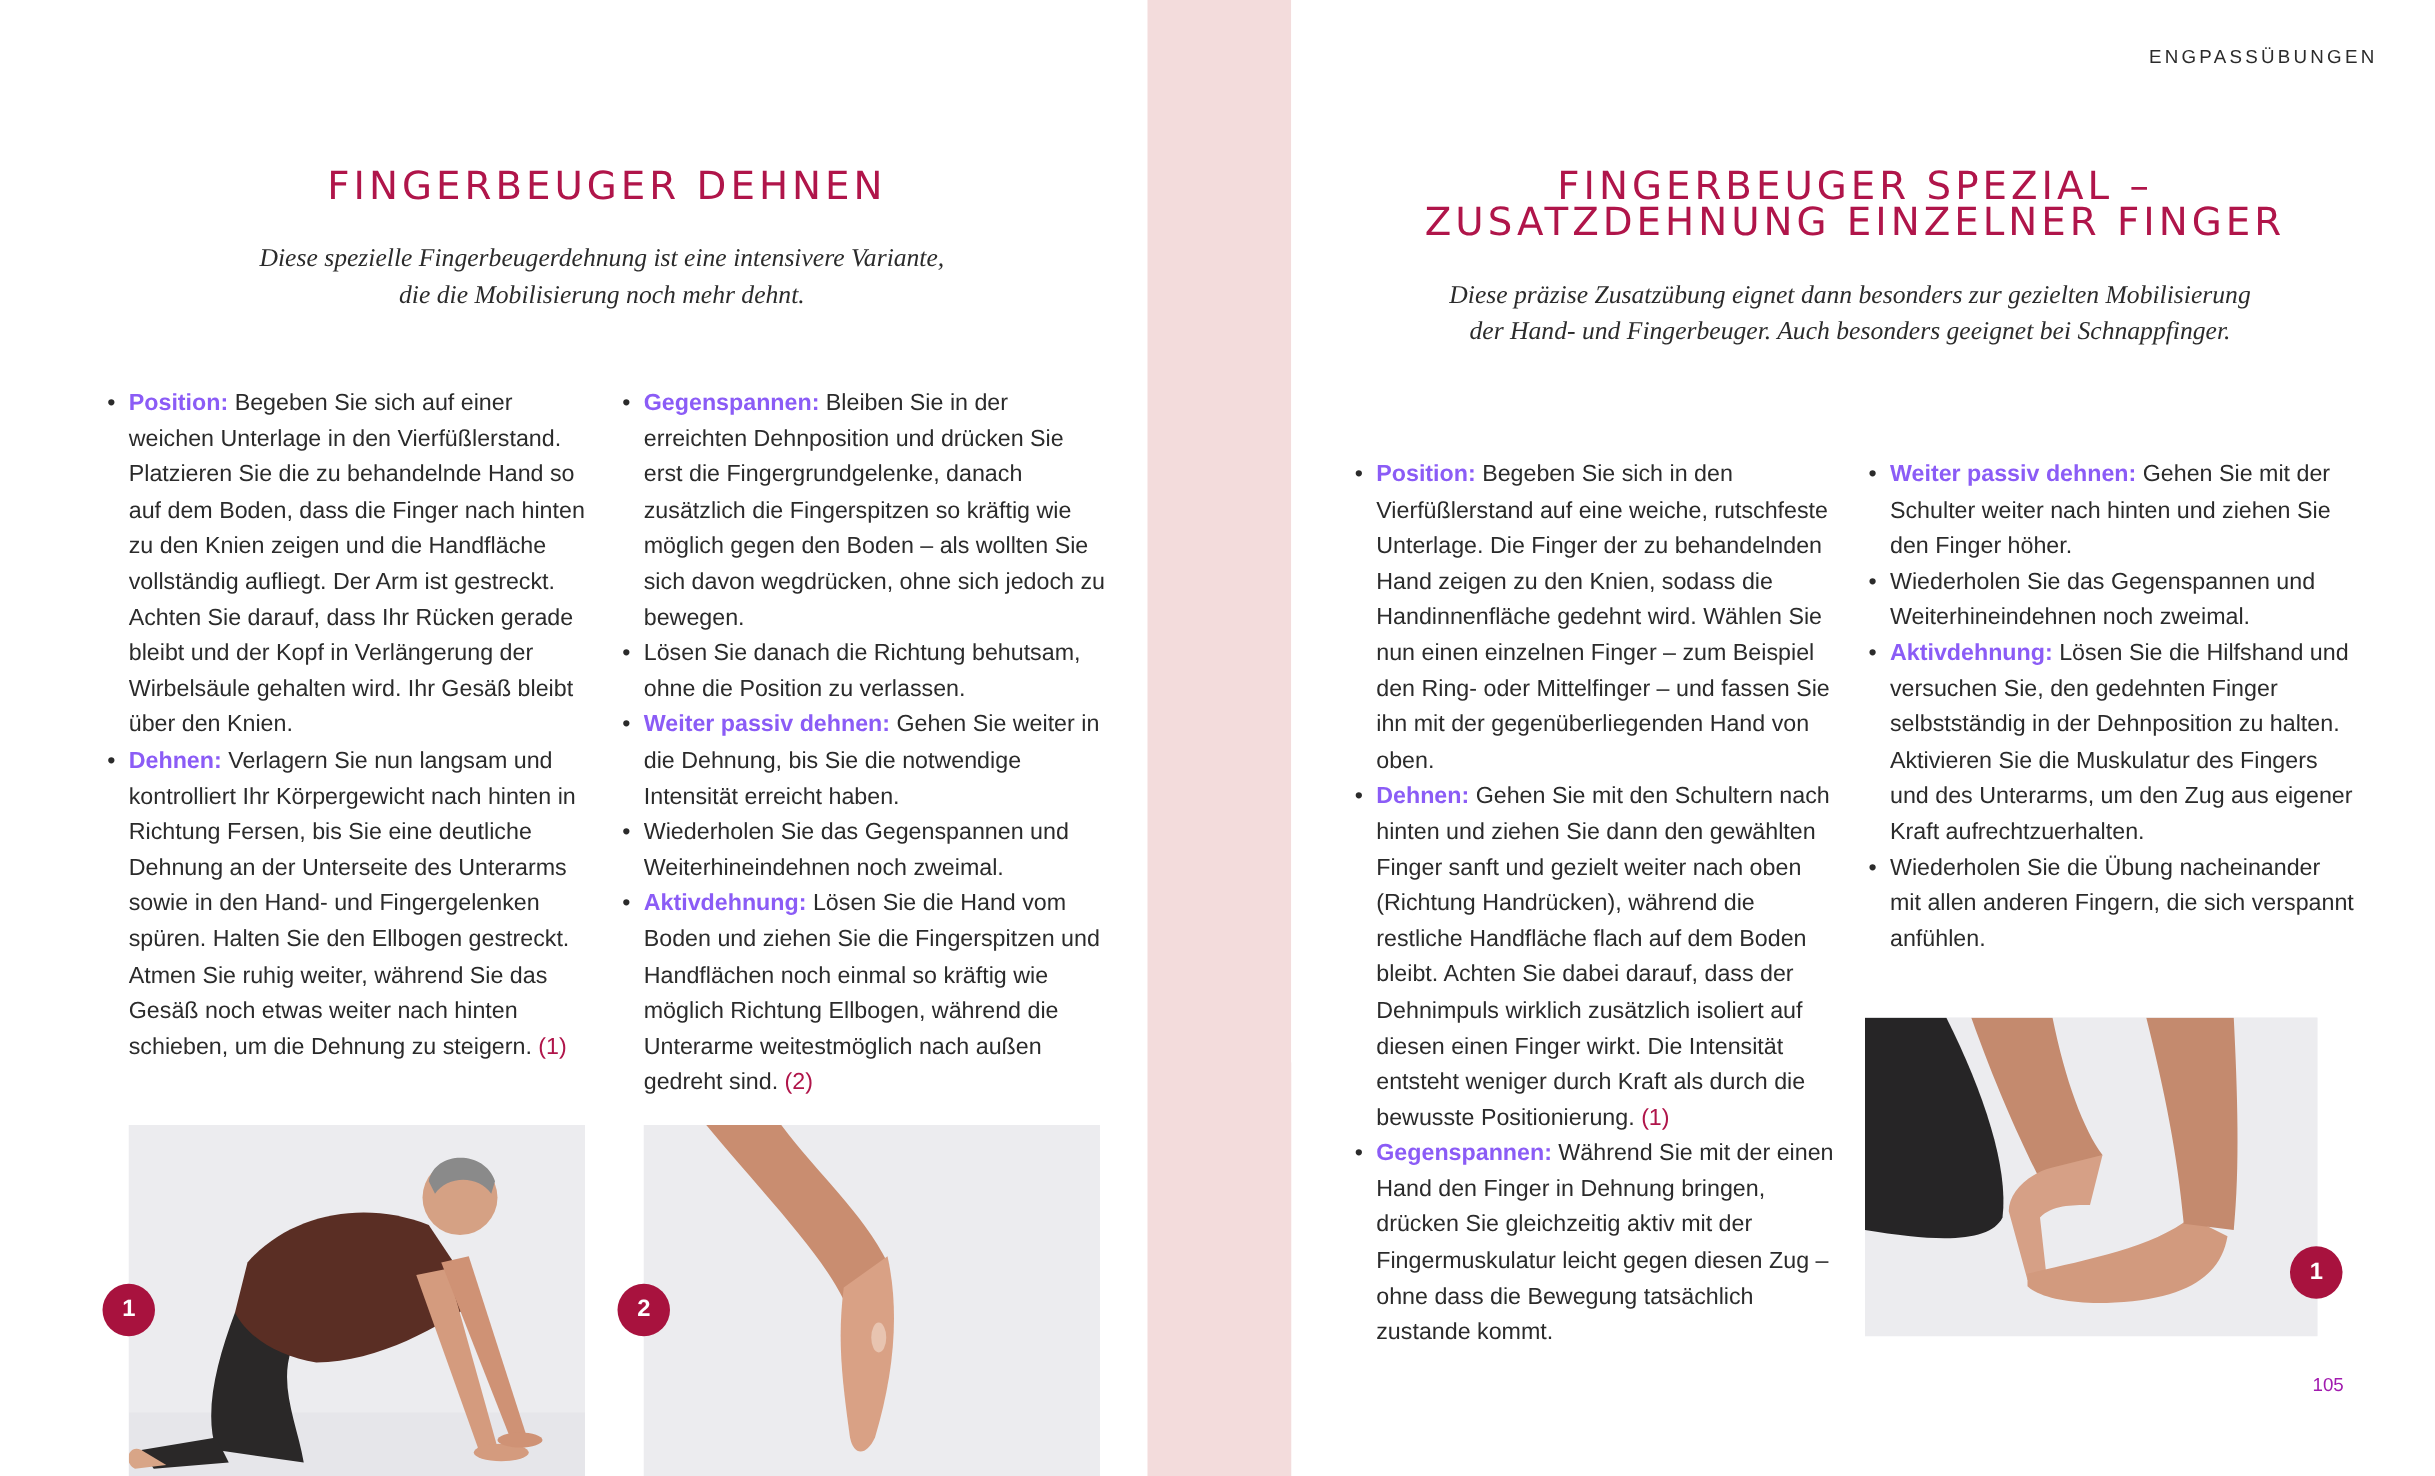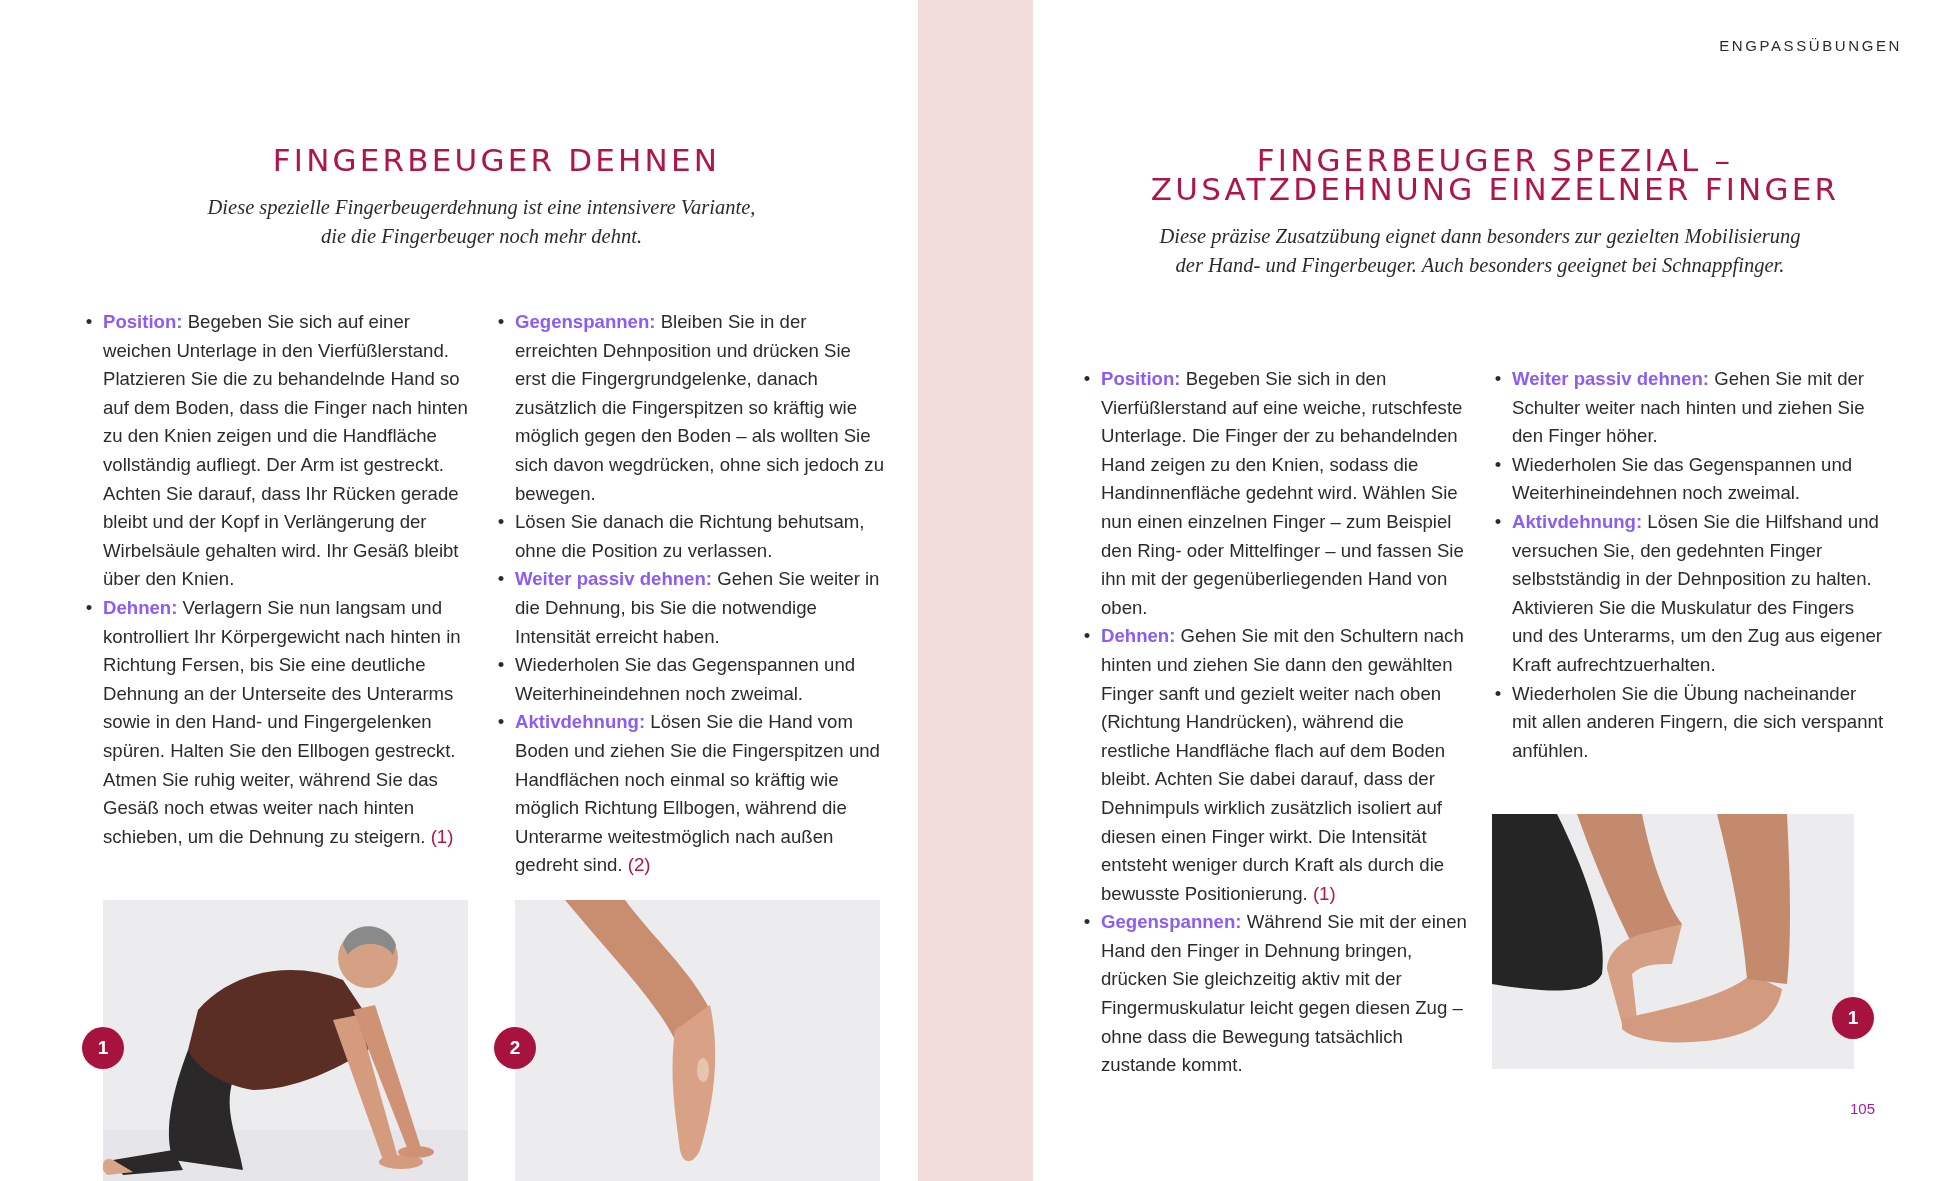--- a/index.html
+++ b/index.html
@@ -11,21 +11,21 @@
   .page { position:absolute; top:0; height:850px; background:#fff; }
   .page-left { left:0; width:918px; }
   .page-right { left:1033px; width:915px; }
   .gutter { position:absolute; left:918px; top:0; width:115px; height:1181px; background:#f3dcdc; }
 
   .running-head {
     position:absolute; top:37px; right:73px;
     font-size:15px; letter-spacing:2.6px; color:#2b2b2b; text-transform:uppercase;
   }
   .title {
-    position:absolute; margin:15px; text-align:center;
+    position:absolute; margin:4px; text-align:center;
     font-family:"DejaVu Sans", sans-serif; font-weight:normal;
     color:#b0154a; font-size:31px; letter-spacing:3.2px; line-height:29px;
     text-transform:uppercase;
   }
   .lead {
     position:absolute; margin:0; text-align:center;
     font-family:"Liberation Serif", "DejaVu Serif", serif; font-style:italic;
     font-size:20.5px; line-height:29px; color:#2b2b2b;
   }
   .col {
@@ -54,21 +54,21 @@
   }
 </style>
 </head>
 <body>
 
 <div class="page page-left">
   <h1 class="title" style="left:0; width:963px; top:131px;">FINGERBEUGER DEHNEN</h1>
 
   <div class="lead" style="left:0; width:963px; top:193px;font-family:Liberation Serif, serif;">
     <div>Diese spezielle Fingerbeugerdehnung ist eine intensivere Variante,</div>
-    <div>die die Fingerbeuger noch mehr dehnt.</div>
+    <div>die die Mobilisierung noch mehr dehnt.</div>
   </div>
 
   <ul class="col" style="left:103px; top:308px; width:370px;">
     <li>
       <span class="bullet">•</span>
       <b>Position: </b>
       <span>Begeben Sie sich auf einer weichen Unterlage in den Vierfüßlerstand. Platzieren Sie die zu behandelnde Hand so auf dem Boden, dass die Finger nach hinten zu den Knien zeigen und die Handfläche vollständig aufliegt. Der Arm ist gestreckt. Achten Sie darauf, dass Ihr Rücken gerade bleibt und der Kopf in Verlängerung der Wirbelsäule gehalten wird. Ihr Gesäß bleibt über den Knien.</span>
     </li>
     <li>
       <span class="bullet">•</span>

